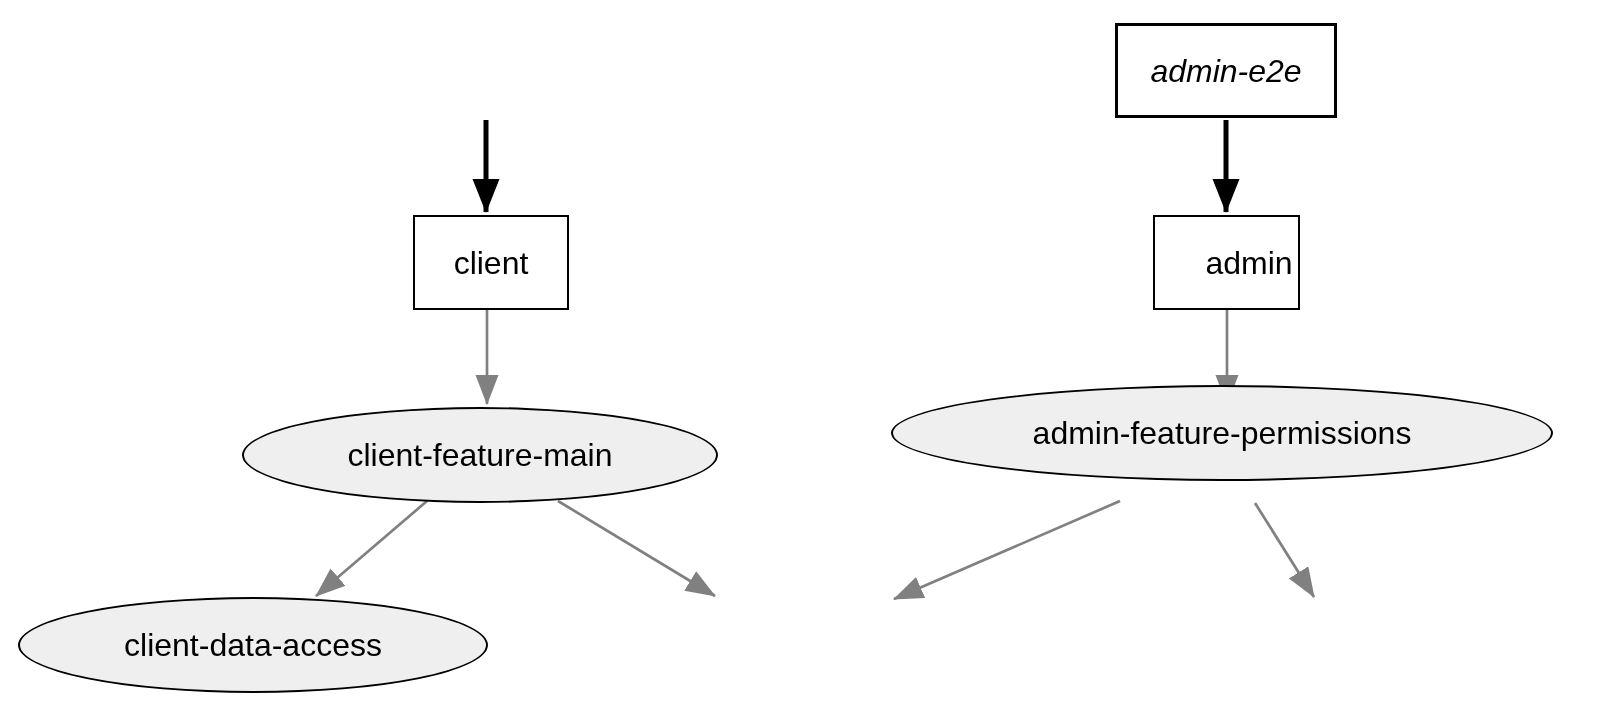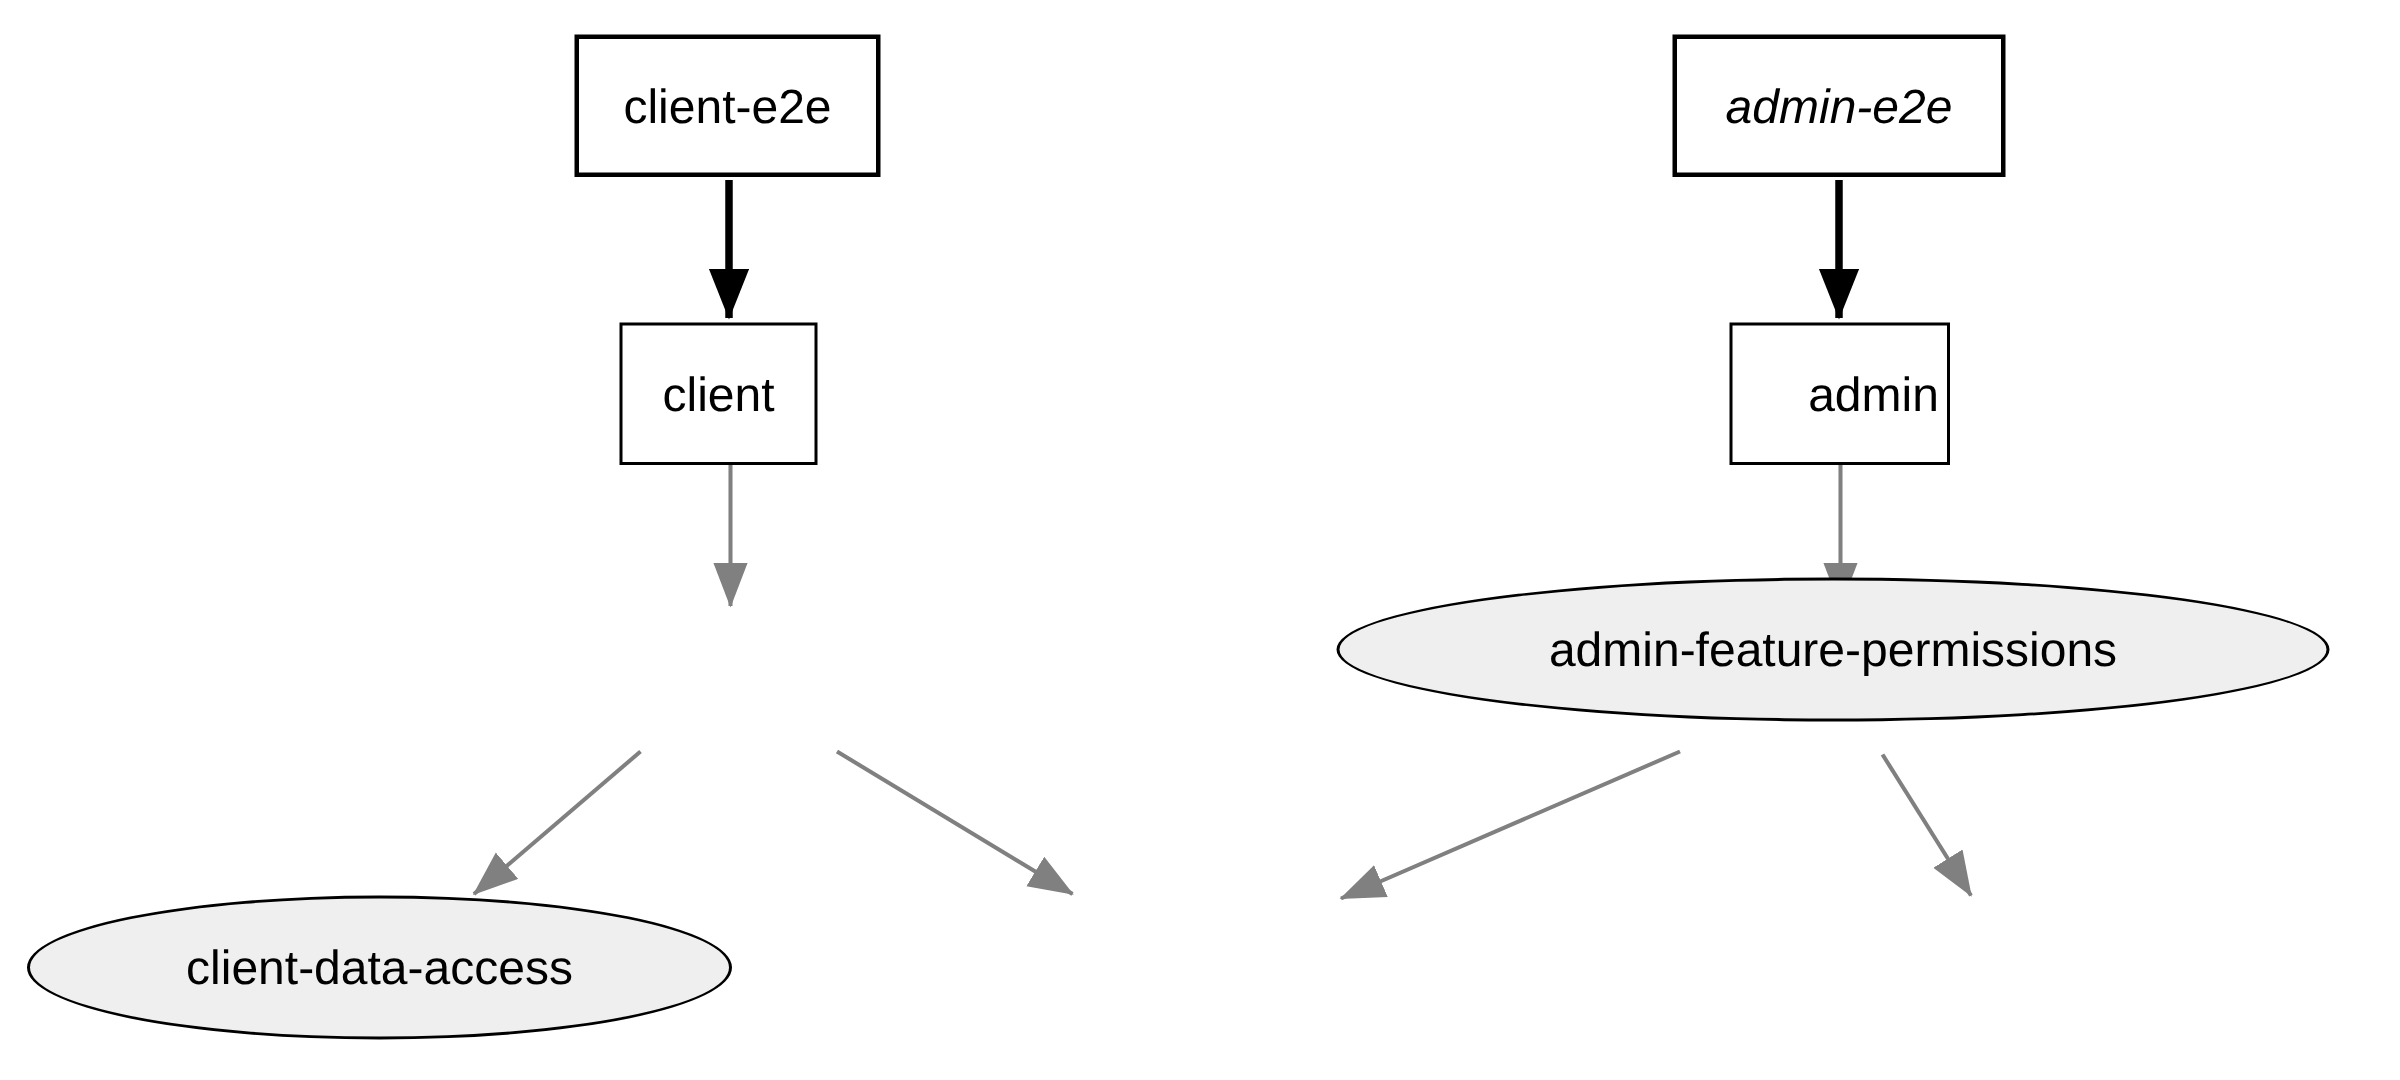--- a/index.html
+++ b/index.html
@@ -69,36 +69,36 @@
 
     <path class="edge edge-normal" d="M487,310 L487,404" marker-end="url(#arrow-gray)"></path>
     <path class="edge edge-normal" d="M1227,310 L1227,404" marker-end="url(#arrow-gray)"></path>
 
     <path class="edge edge-normal" d="M427,501 L316,596" marker-end="url(#arrow-gray)"></path>
     <path class="edge edge-normal" d="M558,501 L715,596" marker-end="url(#arrow-gray)"></path>
     <path class="edge edge-normal" d="M1120,501 L894,599" marker-end="url(#arrow-gray)"></path>
     <path class="edge edge-normal" d="M1255,503 L1314,597" marker-end="url(#arrow-gray)"></path>
   </svg>
 
-  <div class="node node-rect e2e" style="left:383px; top:23px; width:204px; height:95px;">
-    <span>client-e2e</span>
-  </div>
 
   <div class="node node-rect e2e" style="left:1115px; top:23px; width:222px; height:95px;font-style:italic;">
     <span>admin-e2e</span>
   </div>
 
-  <div class="node node-rect" style="left:413px; top:215px; width:132px; height:95px;">
+  <div class="node node-rect" style="left:413px; top:215px; width:156px; height:95px;">
     <span>client</span>
   </div>
 
   <div class="node node-rect" style="left:1153px; top:215px; width:147px; height:95px;padding-left:45px;">
     <span>admin</span>
   </div>
 
+  <div class="node node-ellipse" style="left:242px; top:407px; width:476px; height:96px;">
+    <span>client-feature-main</span>
+  </div>
 
   <div class="node node-ellipse" style="left:891px; top:385px; width:662px; height:96px;">
     <span>admin-feature-permissions</span>
   </div>
 
   <div class="node node-ellipse" style="left:18px; top:597px; width:470px; height:96px;">
     <span>client-data-access</span>
   </div>
 
 

